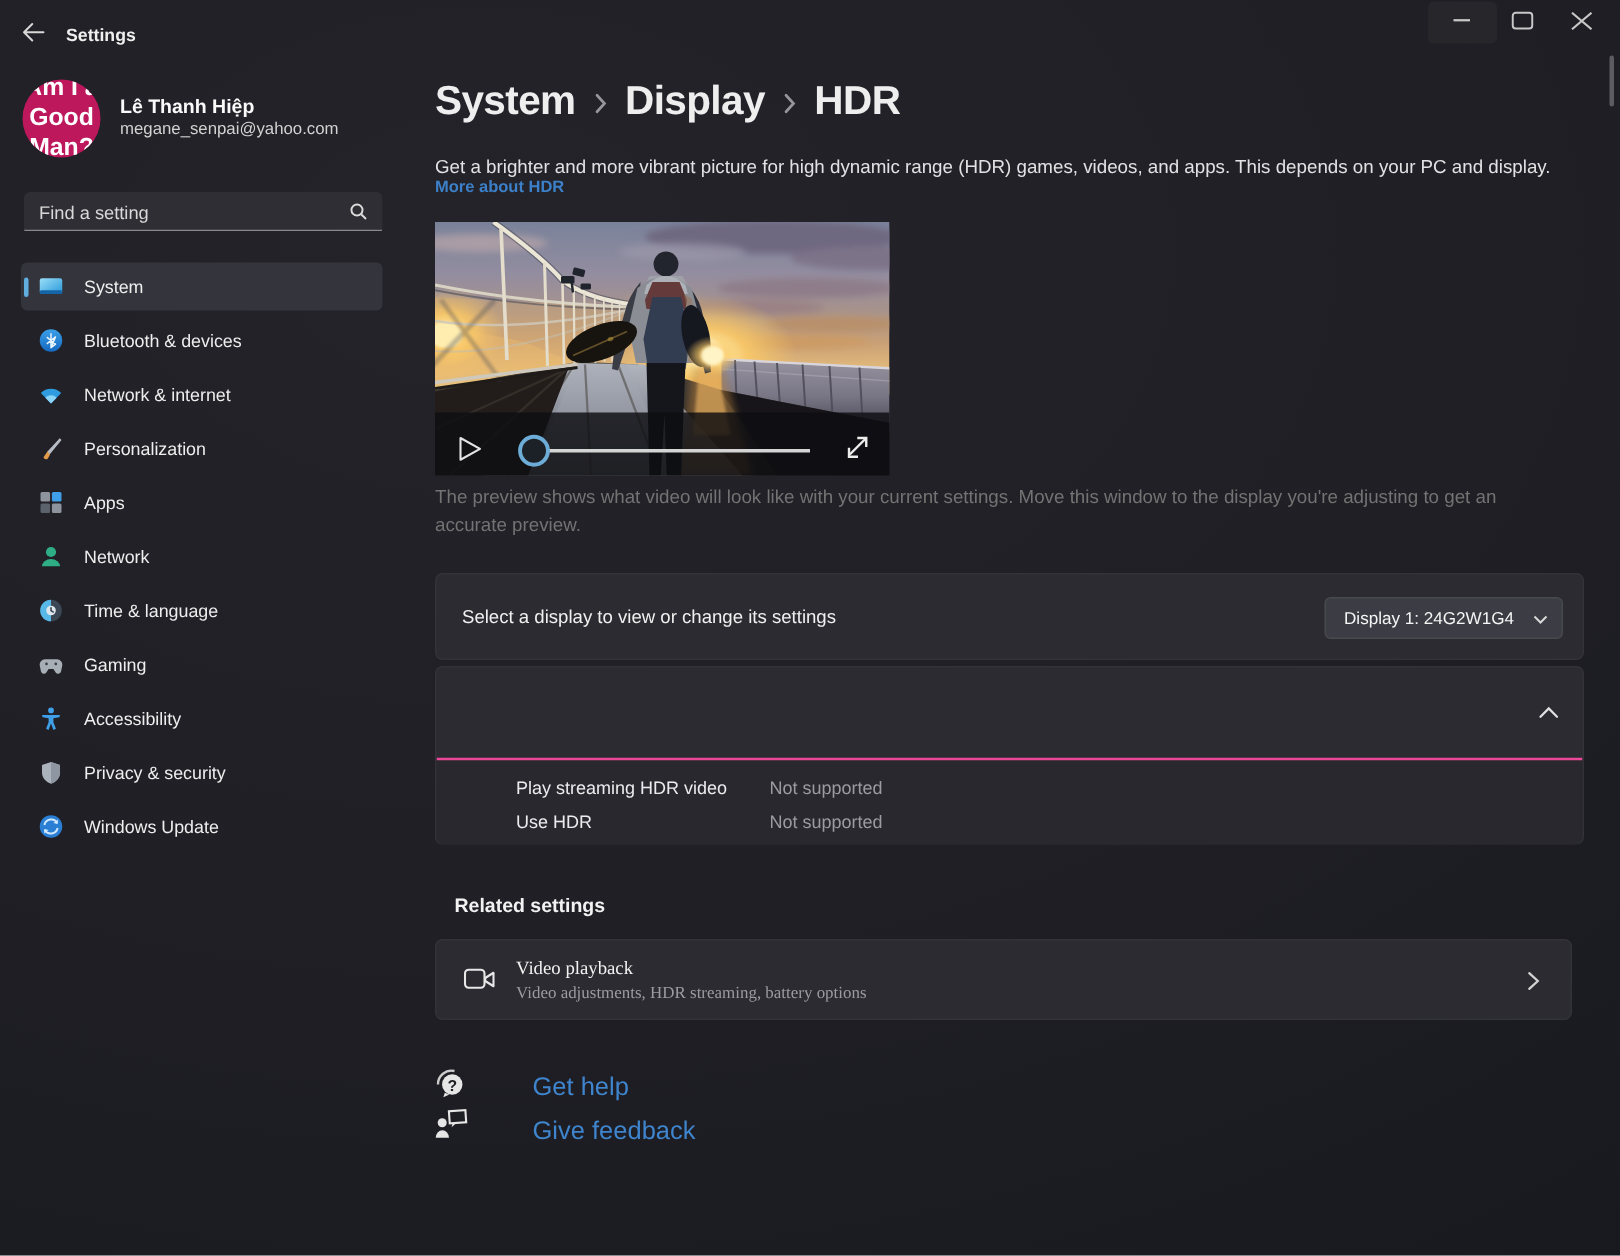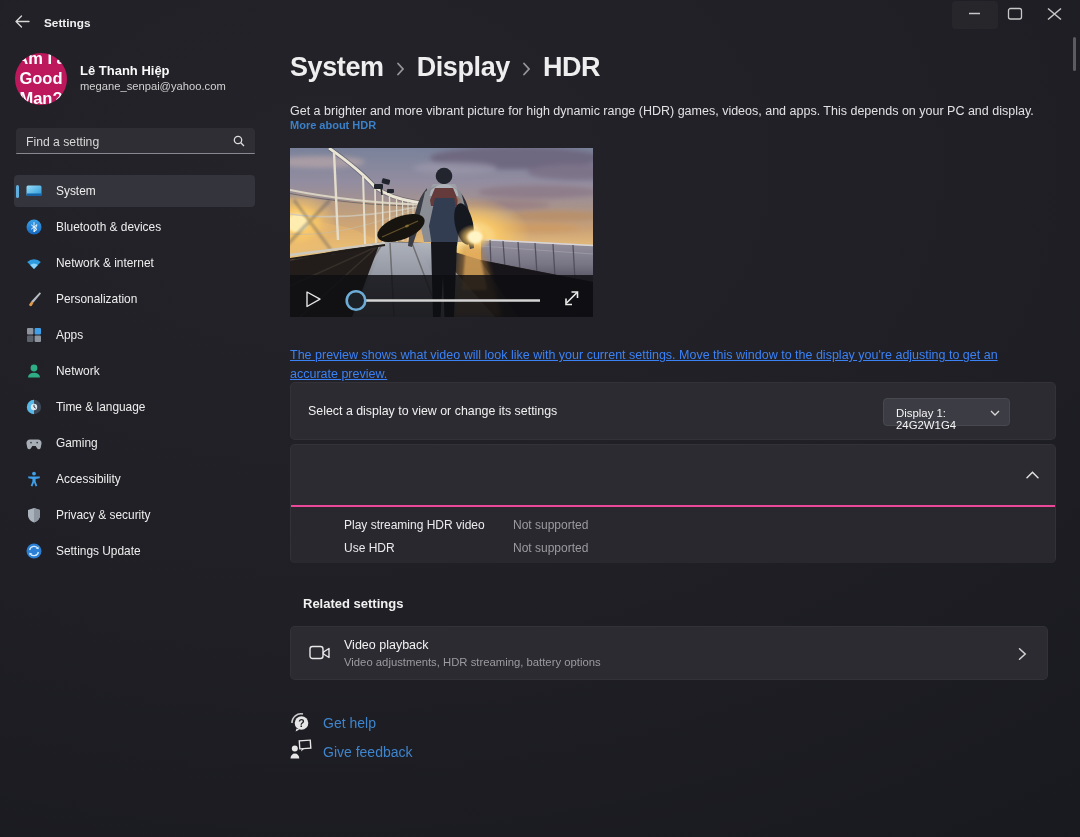--- a/index.html
+++ b/index.html
@@ -39,44 +39,44 @@
 
   
   .crumb { left:290px; top:52px; font-size:27px; font-weight:bold; color:#eeeeef;
     letter-spacing:-0.4px; display:flex; align-items:center; }
   .crumb .sep { width:9px; height:16px; margin:3px 12px 0 12px; flex:none; }
   .desc { left:290px; top:104px; width:800px; font-size:12.5px; color:#e2e2e4; white-space:nowrap; }
   .morelink { left:290px; top:119px; font-size:11px; font-weight:bold; color:#3b80c9; }
 
   .video { left:290px; top:148px; width:303px; height:169px; }
 
-  .para { left:290px; top:346px; width:766px; font-size:12.5px; color:#3b82f6; line-height:18.5px;text-decoration:underline; }
+  .para { left:290px; top:322px; width:766px; font-size:12.5px; color:#737373; line-height:18.5px; }
 
   .card { background:#2b2b31; border-radius:5px; border:1px solid rgba(255,255,255,0.035); }
   .card1 { left:290px; top:382px; width:766px; height:58px; }
   .card1 .txt { position:absolute; left:17px; top:21px; font-size:12.4px; color:#f0f0f0; }
-  .drop { position:absolute; left:592px; top:15px; width:127px; height:28px; background:#3c3c44;
+  .drop { position:absolute; left:592px; top:15px; width:159px; height:28px; background:#3c3c44;
     border:1px solid #48484f; border-radius:4px; font-size:11.4px; color:#f5f5f5; }
   .drop .dt { position:absolute; left:12px; top:7.5px; }
 
   .card2 { left:290px; top:444px; width:766px; height:119px; }
   .card2 .hdr { position:absolute; left:0; top:0; width:100%; height:60px; }
   .card2 .htxt { position:absolute; left:17px; top:25px; font-size:12.4px; color:#f0f0f0;margin-top:36px; }
   .card2 .body { position:absolute; left:0; top:60px; width:100%; height:58px;
     background:#28282e; border-top:2px solid #ec4899; border-radius:0 0 5px 5px; }
   .caprow { position:absolute; font-size:12px; }
   .caplbl { color:#ececee; }
   .capval { color:#9b9ba0; }
 
   .relhdr { left:290px; top:596px; font-size:13px; font-weight:bold; color:#f2f2f2;padding-left:13px; }
-  .card3 { left:290px; top:626px; width:758px; height:54px; }
+  .card3 { left:290px; top:626px; width:758px; height:54px;font-family:Liberation Serif, serif; }
   .card3 .t1 { position:absolute; left:53px; top:11px; font-size:12.5px; color:#f2f2f2; }
   .card3 .t2 { position:absolute; left:53px; top:29px; font-size:11.3px; color:#9b9ba0; }
 
-  .hlink { font-size:14px; color:#3f85cd; }
+  .hlink { font-size:17px; color:#3f85cd;margin-left:32px; }
 </style>
 </head>
 <body>
 
   <svg class="abs back" viewBox="0 0 17 15">
     <path d="M2 7.5 H15 M2 7.5 L7.5 2 M2 7.5 L7.5 13" stroke="#d8d8d8" stroke-width="1.3" fill="none" stroke-linecap="round"></path>
   </svg>
   <div class="abs apptitle">Settings</div>
   <div class="abs" style="left:952px; top:1px; width:46px; height:28px; background:rgba(255,255,255,0.03); border-radius:4px;"></div>
   <svg class="abs" style="left:966px; top:6px; width:100px; height:16px;">
@@ -190,21 +190,21 @@
       </svg>
       <div class="lbl">Privacy &amp; security</div>
     </div>
     <div class="navitem">
       <svg class="ico" viewBox="0 0 16 16">
         <circle cx="8" cy="8" r="7.5" fill="#2a7fd4"></circle>
         <path d="M3.6 7 a4.6 4.6 0 0 1 8.6 -1.2 M12.4 9 a4.6 4.6 0 0 1 -8.6 1.2" stroke="#cfe8ff" stroke-width="1.3" fill="none"></path>
         <path d="M12.6 3.4 L12.4 6.3 L9.6 5.6 Z" fill="#cfe8ff"></path>
         <path d="M3.4 12.6 L3.6 9.7 L6.4 10.4 Z" fill="#cfe8ff"></path>
       </svg>
-      <div class="lbl">Settings Update</div>
+      <div class="lbl">Windows Update</div>
     </div>
   </div>
 
   <div class="abs crumb">
     <span>System</span>
     <svg class="sep" viewBox="0 0 9 16">
       <path d="M2 2.5 L7 8 L2 13.5" stroke="#96969b" stroke-width="1.8" fill="none" stroke-linecap="round"></path>
     </svg>
     <span>Display</span>
     <svg class="sep" viewBox="0 0 9 16">

